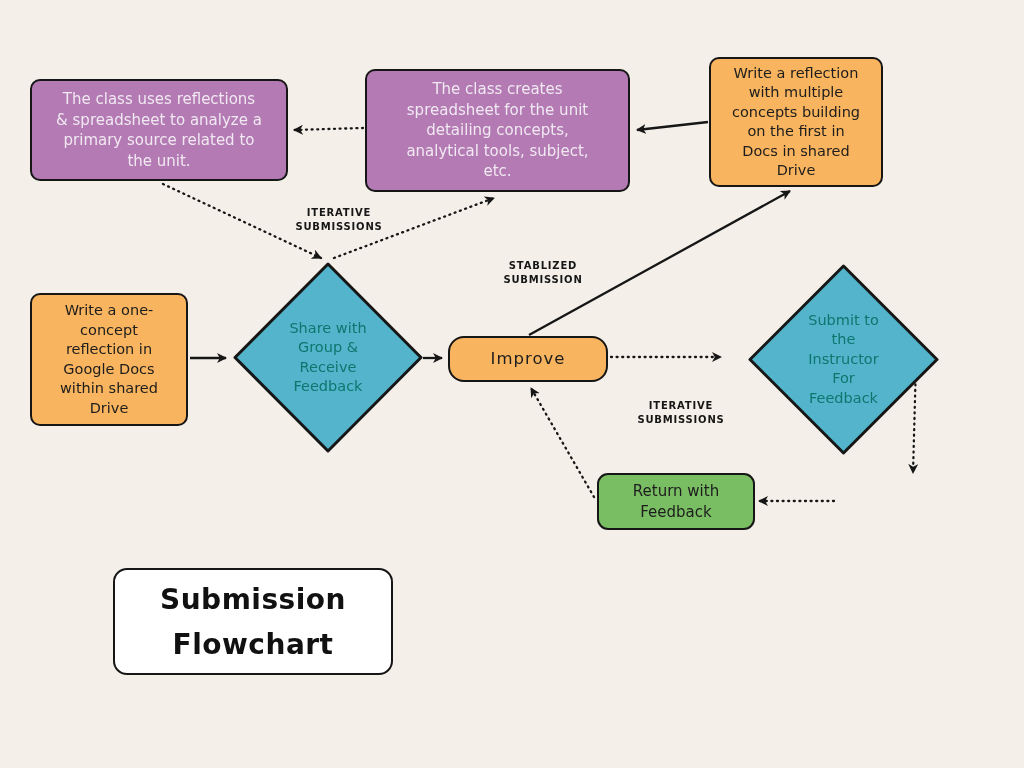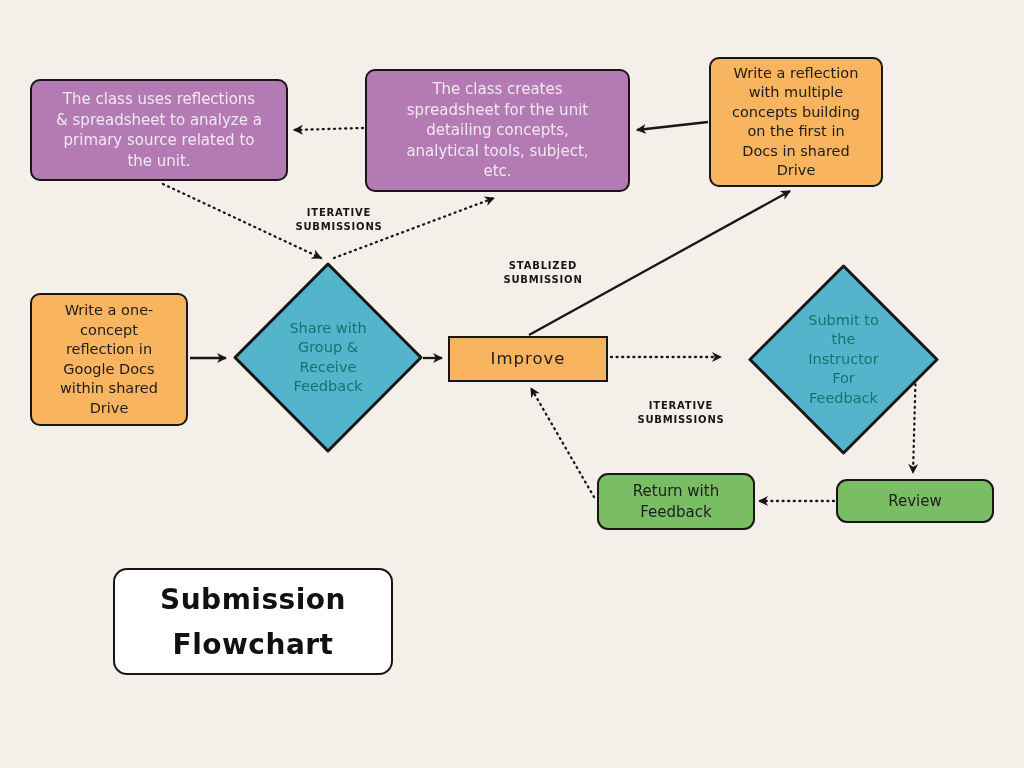--- a/index.html
+++ b/index.html
@@ -64,21 +64,21 @@
     background: #7abe63;
     font-size: 15px;
     line-height: 21px;
     border-radius: 11px;
   }
   .node.improve-box {
     background: #f8b45e;
     font-size: 16.5px;
     line-height: 20px;
     letter-spacing: 1px;
-    border-radius: 0;
+    border-radius: 16px;
   }
   .diamond-wrap {
     position: absolute;
     z-index: 2;
   }
   .diamond-wrap svg {
     position: absolute;
     left: 0;
     top: 0;
   }
@@ -200,21 +200,20 @@
     <div class="diamond-text">Submit to
 the
 Instructor
 For
 Feedback</div>
   </div>
 
   <div class="node green" style="left:597px; top:473px; width:158px; height:57px;">Return with
 Feedback</div>
 
-  <div class="node green" style="left:836px; top:479px; width:158px; height:44px;">Review</div>
 
   <div class="hint-label" style="left:264px; top:206px;">ITERATIVE
 SUBMISSIONS</div>
 
   <div class="hint-label" style="left:468px; top:259px;">STABLIZED
 SUBMISSION</div>
 
   <div class="hint-label" style="left:606px; top:399px;">ITERATIVE
 SUBMISSIONS</div>
 

